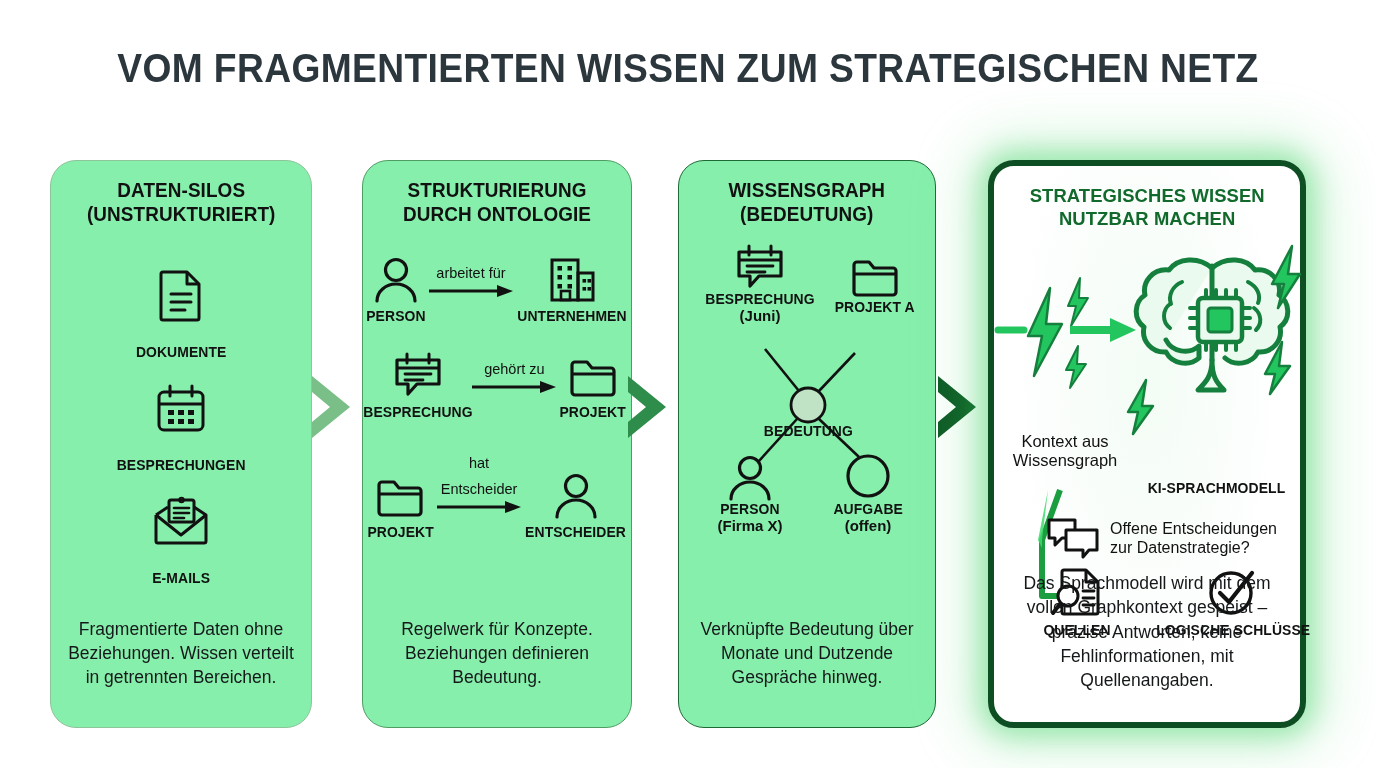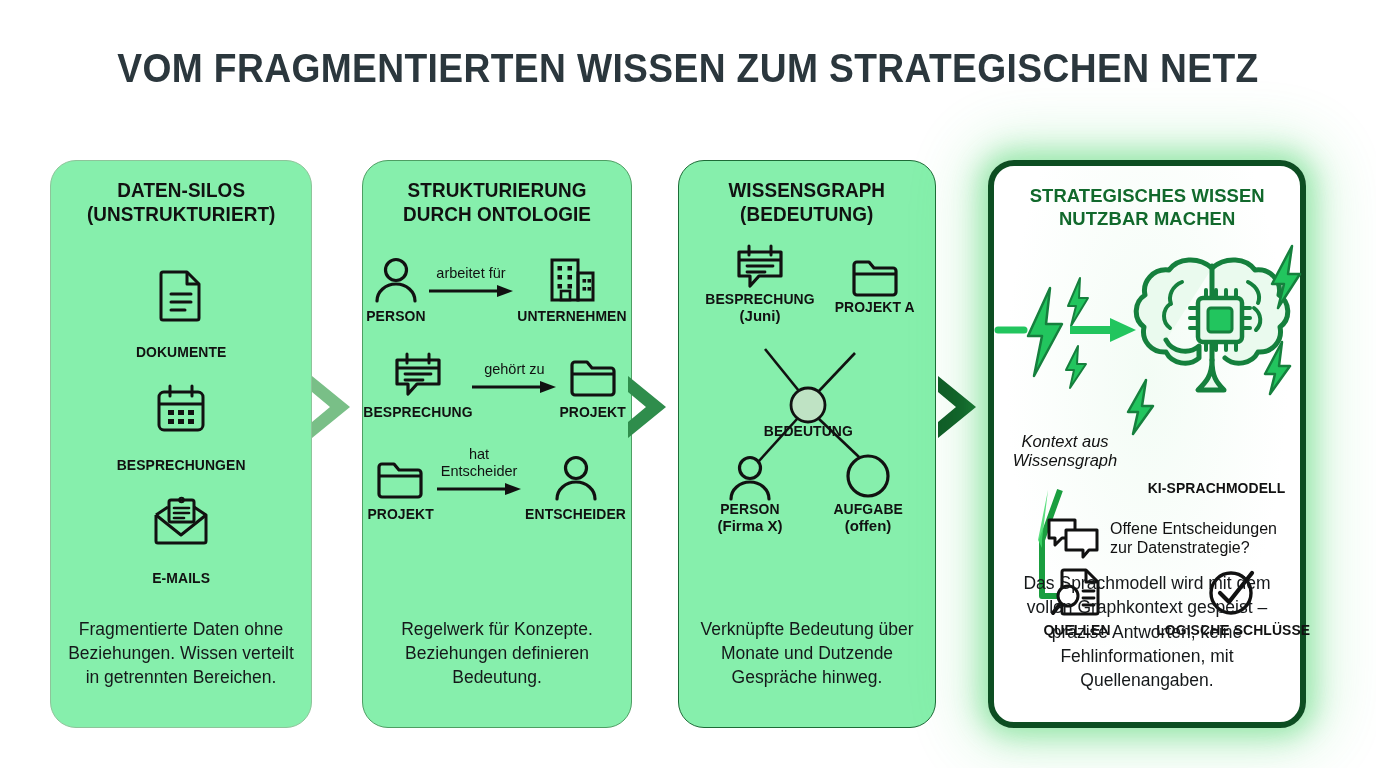--- a/index.html
+++ b/index.html
@@ -102,38 +102,38 @@
   }
   .onto-row {
     display: flex; align-items: flex-end;
     justify-content: center; gap: 0px; width: 100%;
   }
   .node { display: flex; flex-direction: column; align-items: center; gap: 5px; width: 104px; }
   .node.wide { width: 118px; }
   .rel { display: flex; flex-direction: column; align-items: center; width: 96px; padding-bottom: 26px; }
   .rel-txt {
     font-size: 14.5px; color: #111; line-height: 1.08;
-    text-align: center; white-space: nowrap; margin-bottom: 2px;
+    text-align: center; white-space: nowrap; margin-bottom: 2px; margin-top: 9px;
   }
 
   
   .chev { position: absolute; top: 372px; width: 56px; height: 70px; }
   #chev-1 { left: 306px; }
   #chev-2 { left: 622px; }
   #chev-3 { left: 932px; }
 
   
   .graph { position: relative; width: 240px; height: 300px; margin-top: 16px; }
   .g-node { position: absolute; display: flex; flex-direction: column; align-items: center; }
 
   
   .llm-zone { position: relative; width: 306px; height: 270px; margin-top: 14px; }
   .ctx-label {
     position: absolute; left: 6px; top: 188px; width: 130px;
-    text-align: center; font-size: 16.5px; line-height: 1.16; color: #111; font-style: italic;
+    text-align: center; font-size: 16.5px; line-height: 1.16; color: #111;
   }
   .llm-label { position: absolute; left: 140px; top: 236px; width: 165px; text-align: center; }
   .qa-row { position: absolute; left: 52px; top: 272px; display: flex; align-items: center; gap: 10px; }
   .qa-txt { font-size: 16px; line-height: 1.2; color: #111; }
   .out-row { position: absolute; left: 48px; top: 323px; display: flex; align-items: flex-start; gap: 41px; }
   .out-item { display: flex; flex-direction: column; align-items: center; gap: 5px; }
 
   svg { display: block; overflow: visible; }
 </style>
 </head>

